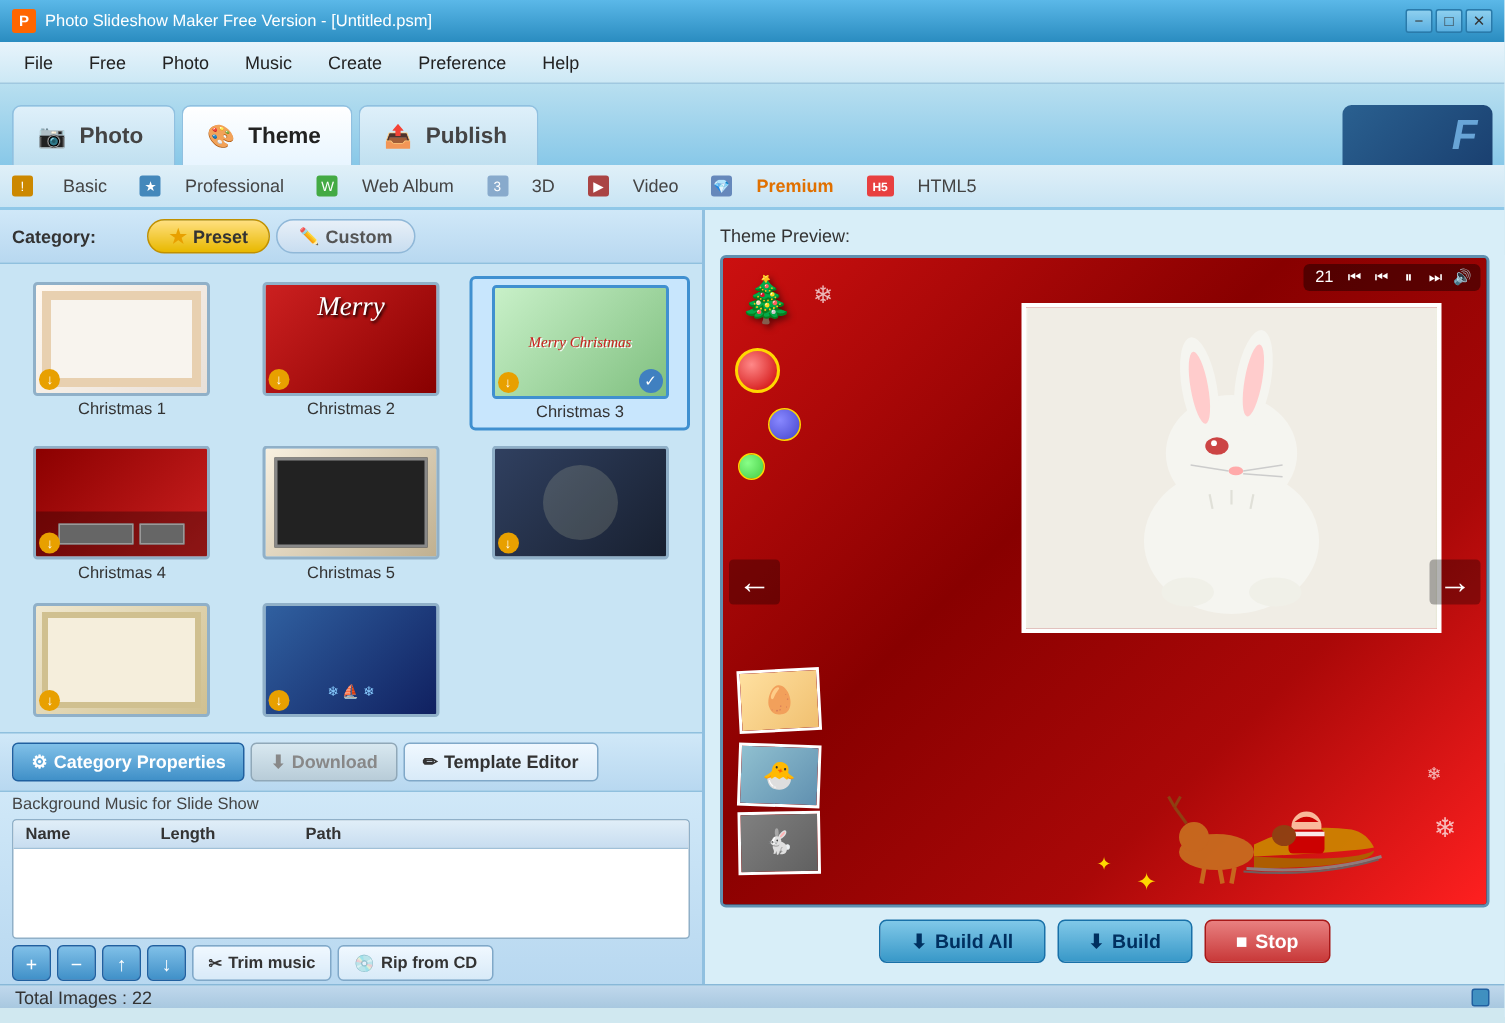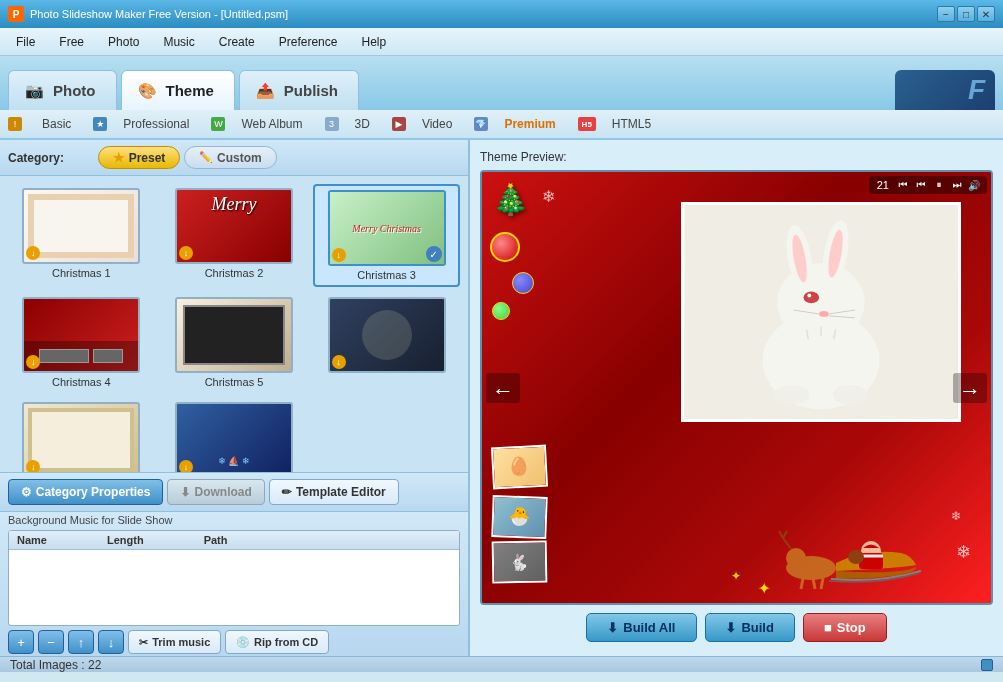--- a/index.html
+++ b/index.html
@@ -260,21 +260,21 @@
     }
     .music-label {
       font-size: 11px;
       color: #444;
       margin-bottom: 4px;
     }
     .music-table {
       background: white;
       border: 1px solid #90b0c8;
       border-radius: 3px;
-      height: 96px;
+      height: 80px;
       overflow-y: auto;
     }
     .music-table-header {
       display: flex;
       background: linear-gradient(to bottom, #e0eef8, #c8ddf0);
       padding: 3px 8px;
       font-size: 11px;
       font-weight: bold;
       color: #333;
       border-bottom: 1px solid #a0c0d8;

